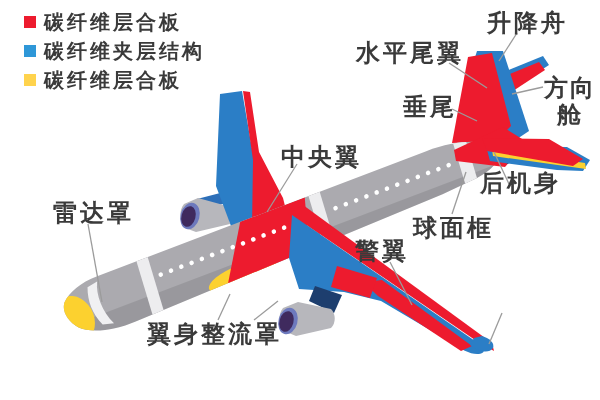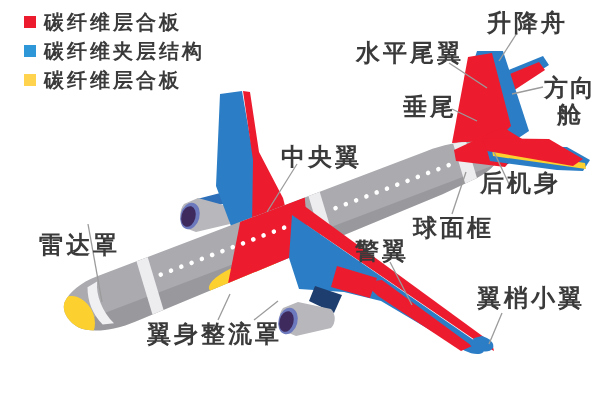--- a/index.html
+++ b/index.html
@@ -147,18 +147,17 @@
     </div>
   </div>
 
   <div class="callout" style="left:487px;top:11px;">升降舟</div>
   <div class="callout" style="left:356px;top:41px;">水平尾翼</div>
   <div class="callout two-line" style="left:542px;top:75px;">方向舱</div>
   <div class="callout" style="left:403px;top:95px;">垂尾</div>
   <div class="callout" style="left:281px;top:145px;text-align:center;">中央翼</div>
   <div class="callout" style="left:480px;top:171px;">后机身</div>
   <div class="callout" style="left:413px;top:216px;">球面框</div>
-  <div class="callout" style="left:39px;top:201px;margin-top:32px;">雷达罩</div>
+  <div class="callout" style="left:53px;top:201px;">雷达罩</div>
   <div class="callout" style="left:355px;top:239px;">警翼</div>
   <div class="callout" style="left:147px;top:322px;">翼身整流罩</div>
-  <div class="callout" style="left:477px;top:286px;">翼梢小翼</div>
 
 </div>
 
 </body></html>

